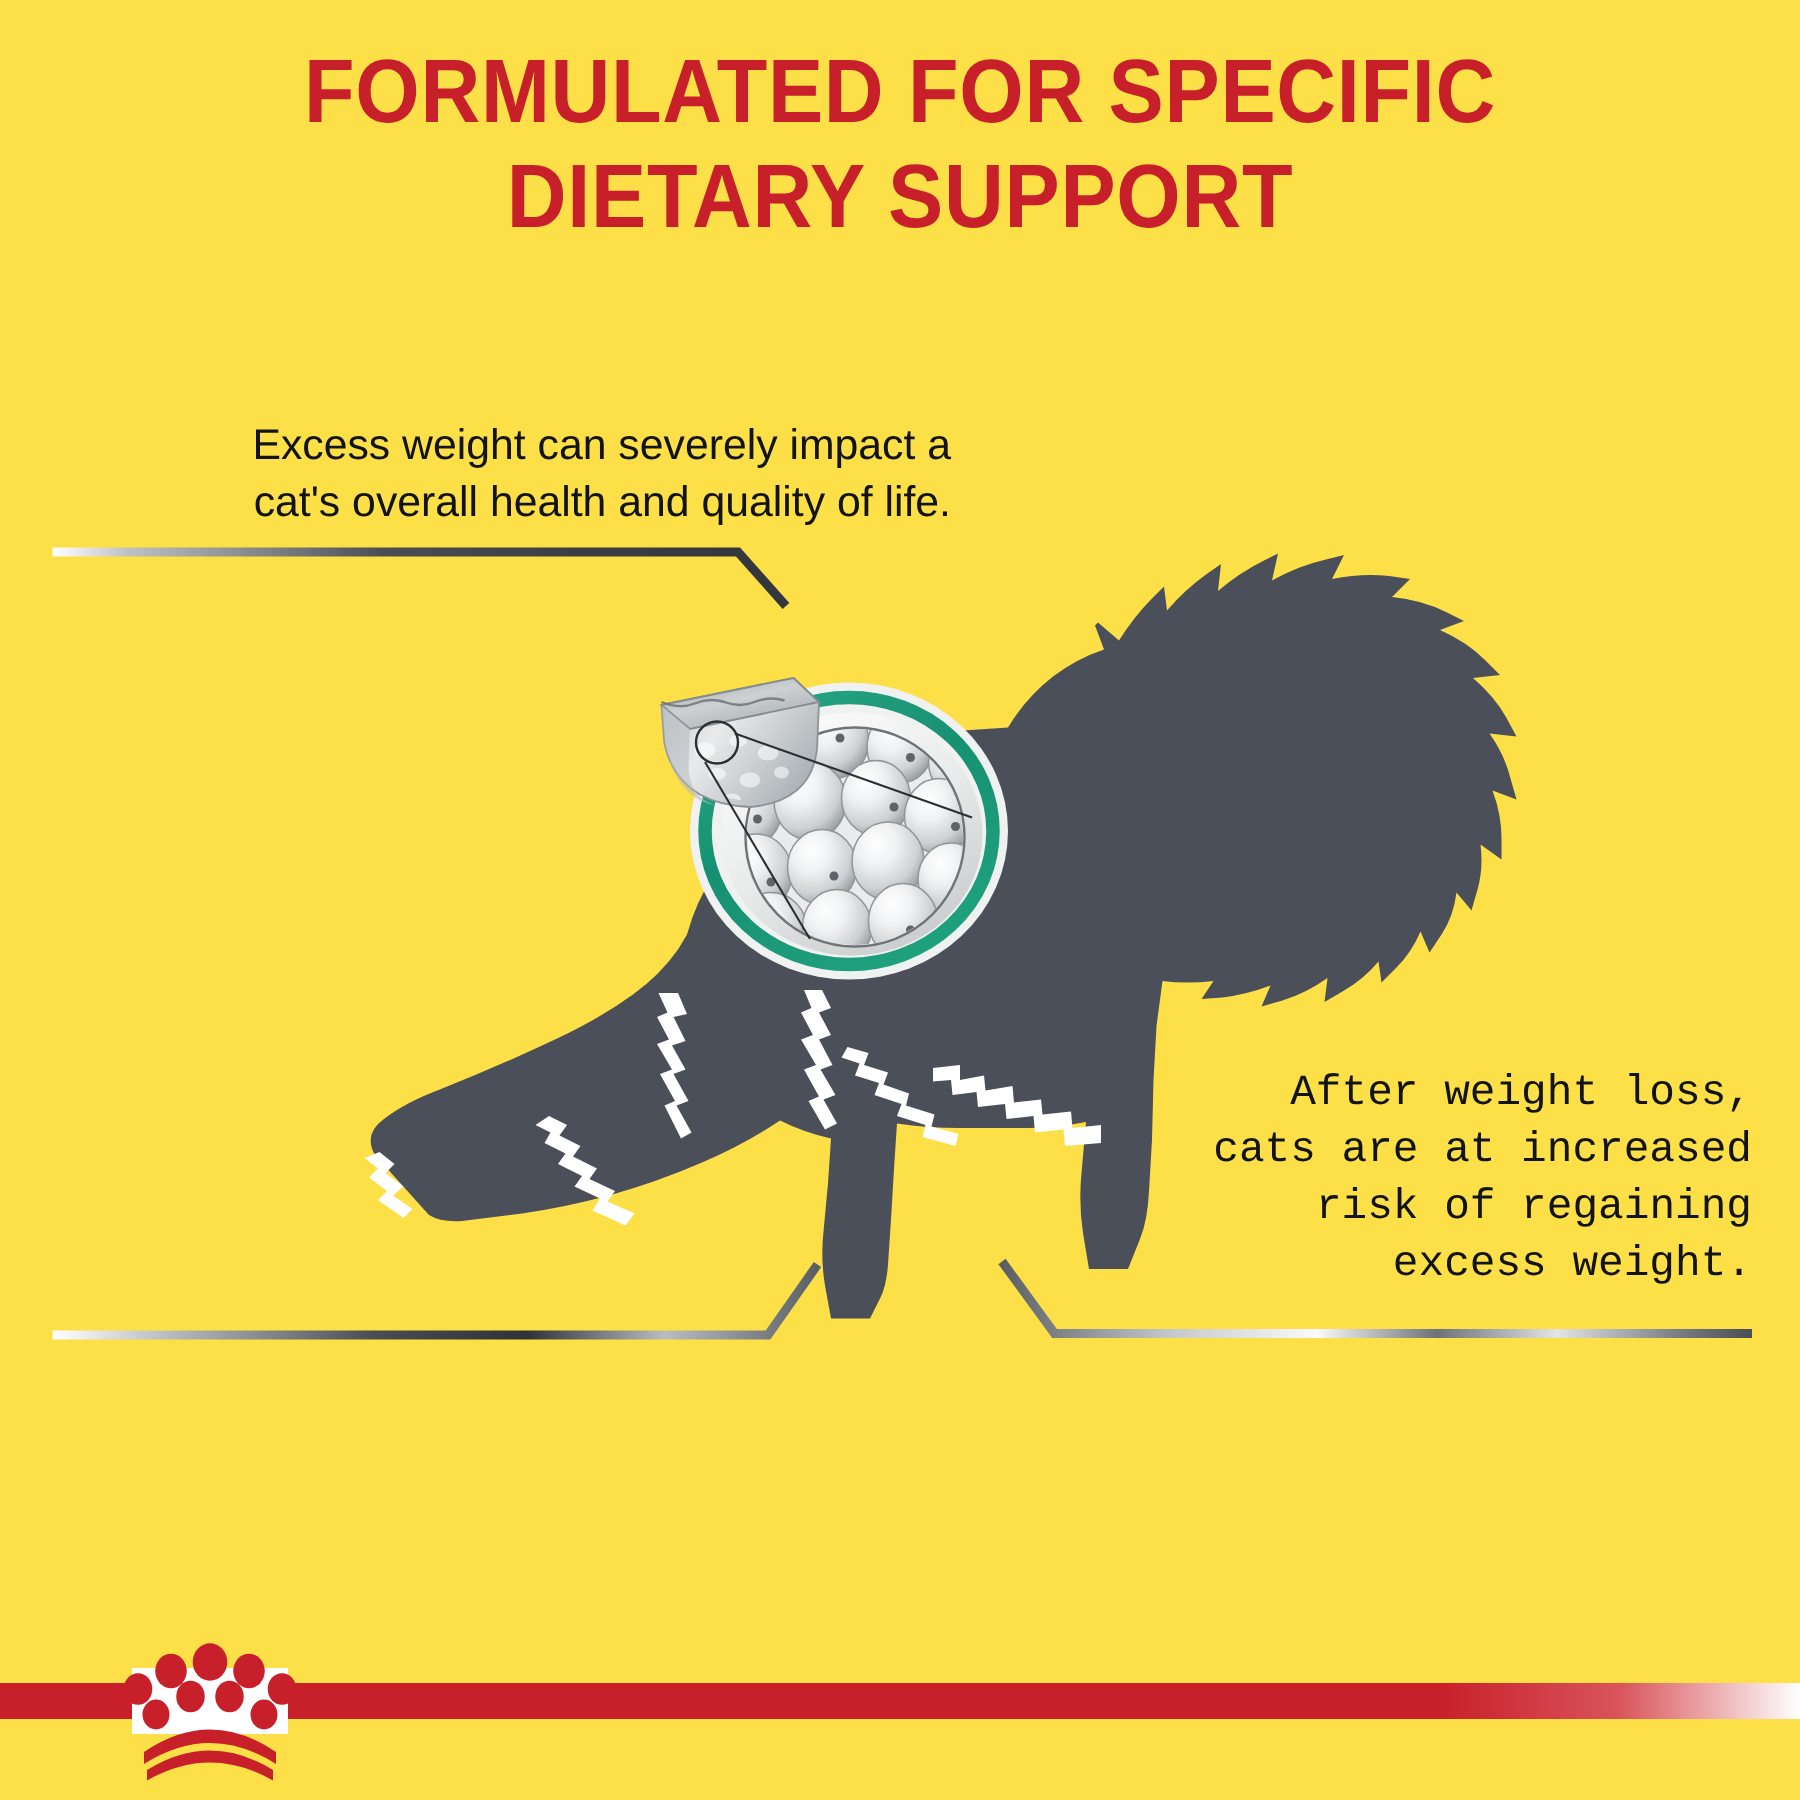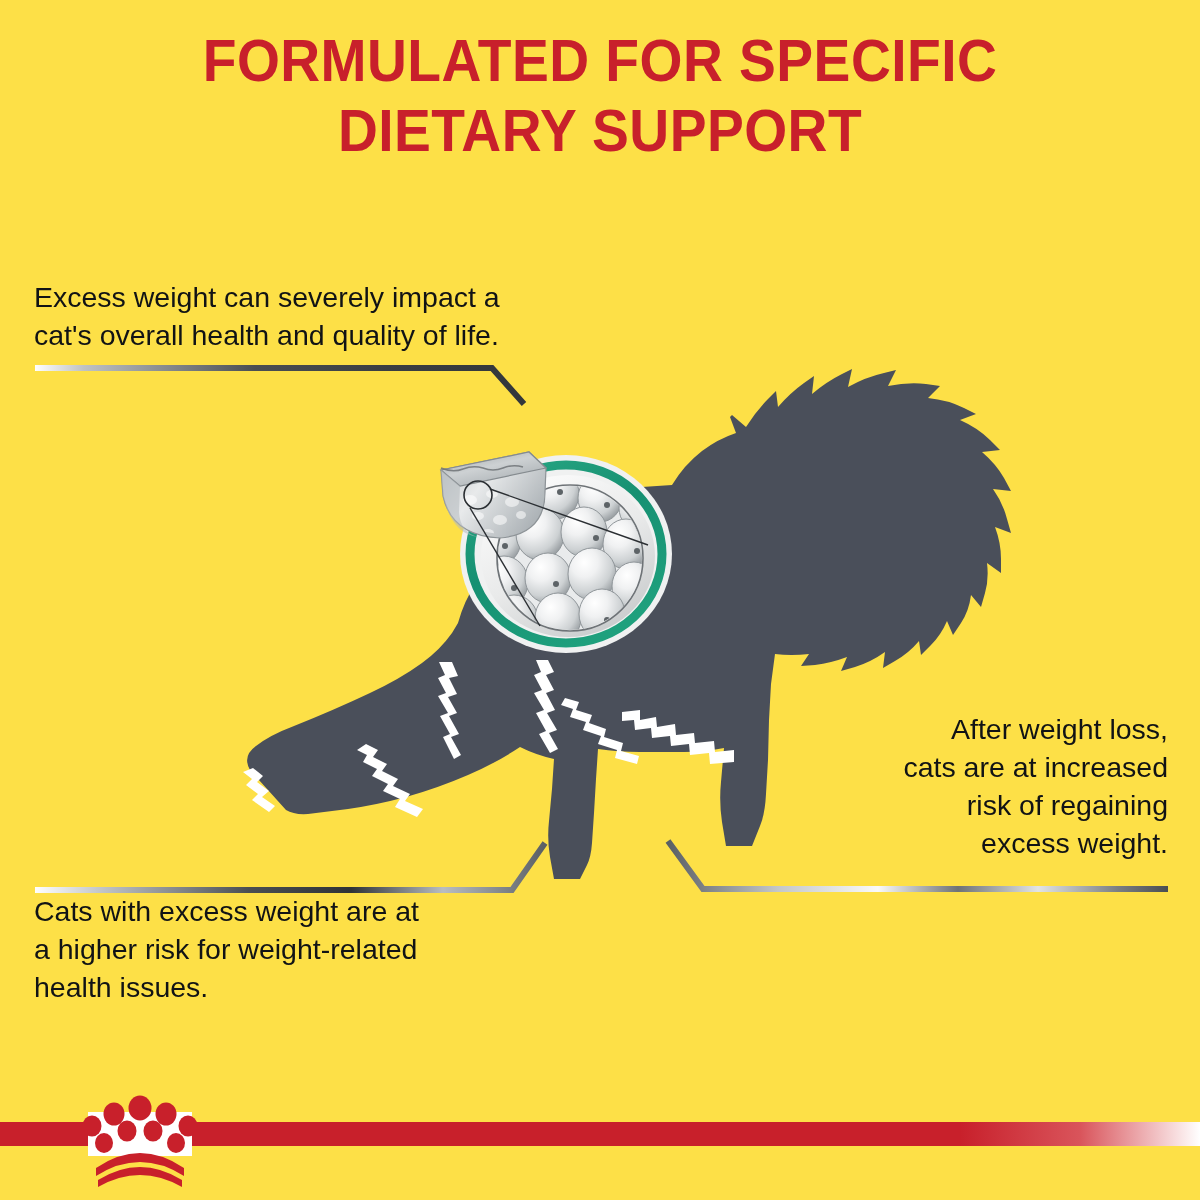--- a/index.html
+++ b/index.html
@@ -27,23 +27,23 @@
 
   
   .callout{
     position:absolute;
     color:#111315;
     font-size:28.5px;
     line-height:38px;
     font-weight:400;
     white-space:pre-line;
   }
-  #callout-top-left{left:34px;top:278px;width:600px;text-align:left;}
+  #callout-top-left{left:34px;top:278px;width:600px;text-align:right;}
   #callout-bottom-left{left:34px;top:892px;width:560px;text-align:left;}
-  #callout-right{right:32px;top:710px;width:460px;text-align:right;}
+  #callout-right{right:32px;top:710px;width:460px;text-align:right;font-family:Liberation Mono, monospace;}
 
   
   .lines{position:absolute;left:0;top:0;width:1200px;height:1200px;pointer-events:none;}
 
   
   .brandband{position:absolute;left:0;top:1090px;width:1200px;height:110px;}
 
   
   .nosel{user-select:none;}
 </style>
@@ -268,23 +268,20 @@
       <path d="M441 468 q12 5 22 1 q10 -4 20 -1 q10 4 20 0 q10 -4 20 -1" fill="none" stroke="#6E7377" stroke-width="1.6" opacity="0.85"></path>
       <circle cx="478" cy="495" r="14" fill="none" stroke="#2B2F33" stroke-width="1.6"></circle>
       <path d="M490 489 L648 545" fill="none" stroke="#2B2F33" stroke-width="1.4"></path>
       <path d="M470 508 L540 626" fill="none" stroke="#2B2F33" stroke-width="1.4"></path>
     </g>
   </svg>
 
   <div class="callout nosel" id="callout-top-left">Excess weight can severely impact a
 cat's overall health and quality of life.</div>
 
-  <div class="callout nosel" id="callout-bottom-left">Cats with excess weight are at
-a higher risk for weight-related
-health issues.</div>
 
   <div class="callout nosel" id="callout-right">After weight loss,
 cats are at increased
 risk of regaining
 excess weight.</div>
 
   <svg class="brandband" viewBox="0 0 1200 110" width="1200" height="110" xmlns="http://www.w3.org/2000/svg">
     <rect x="0" y="32" width="1200" height="24" fill="url(#gBrandBar)"></rect>
     <rect x="88" y="22" width="104" height="44" fill="#FFFFFF"></rect>
     <g fill="#C8202B">

